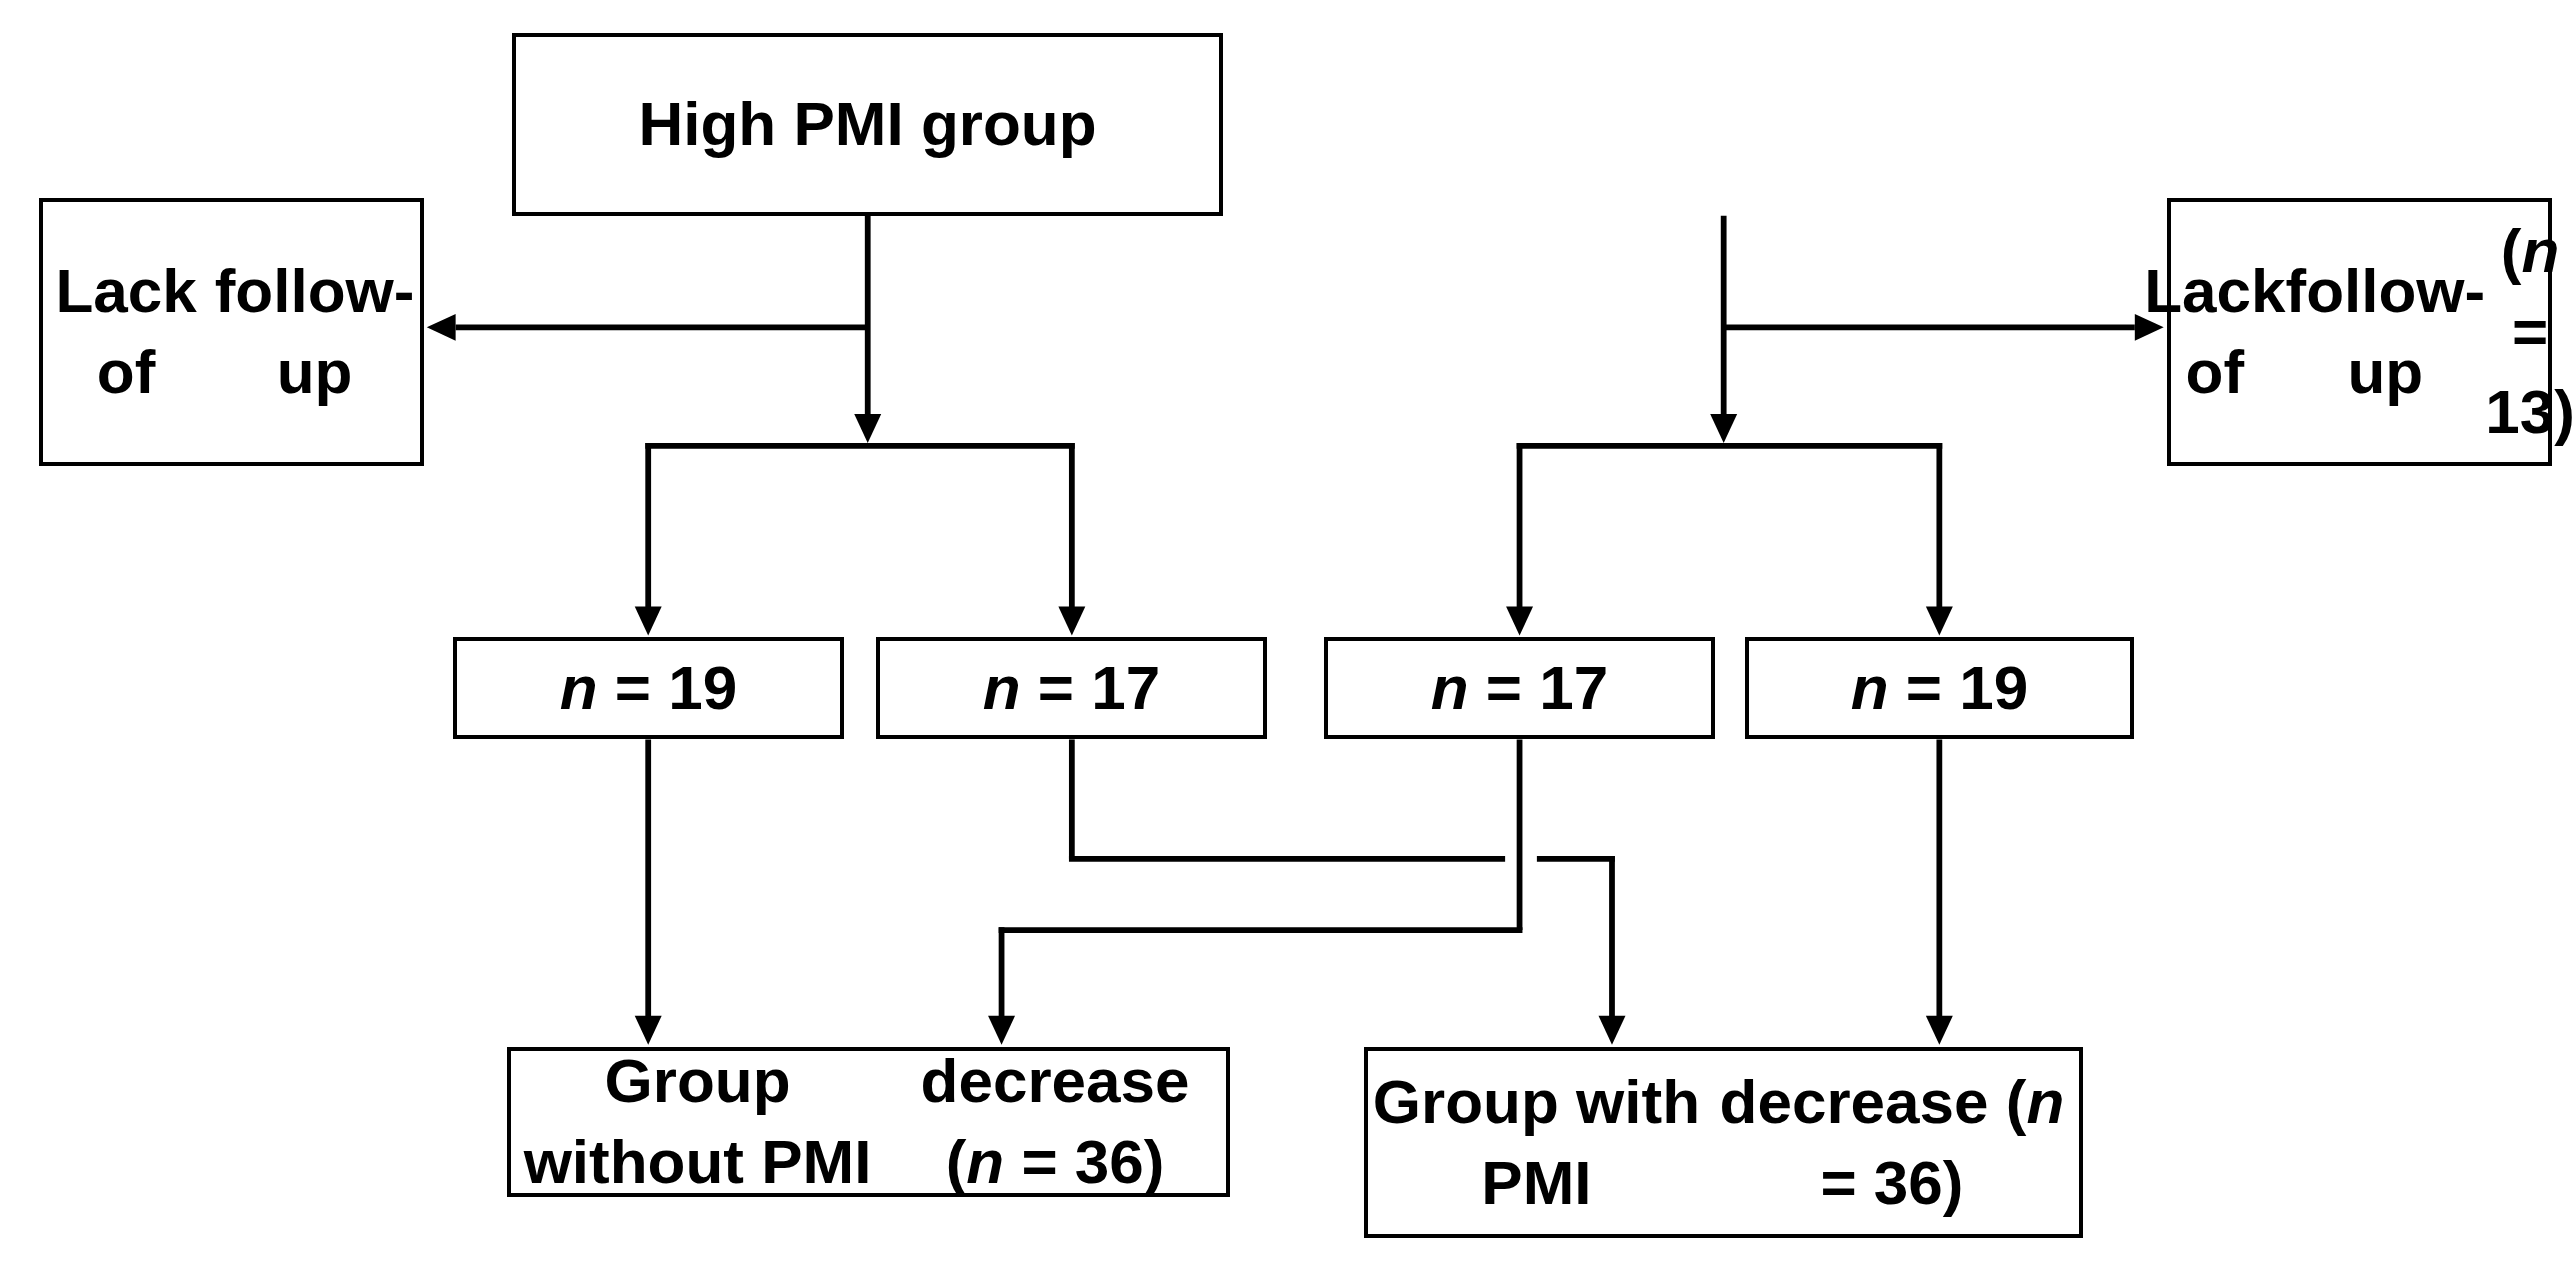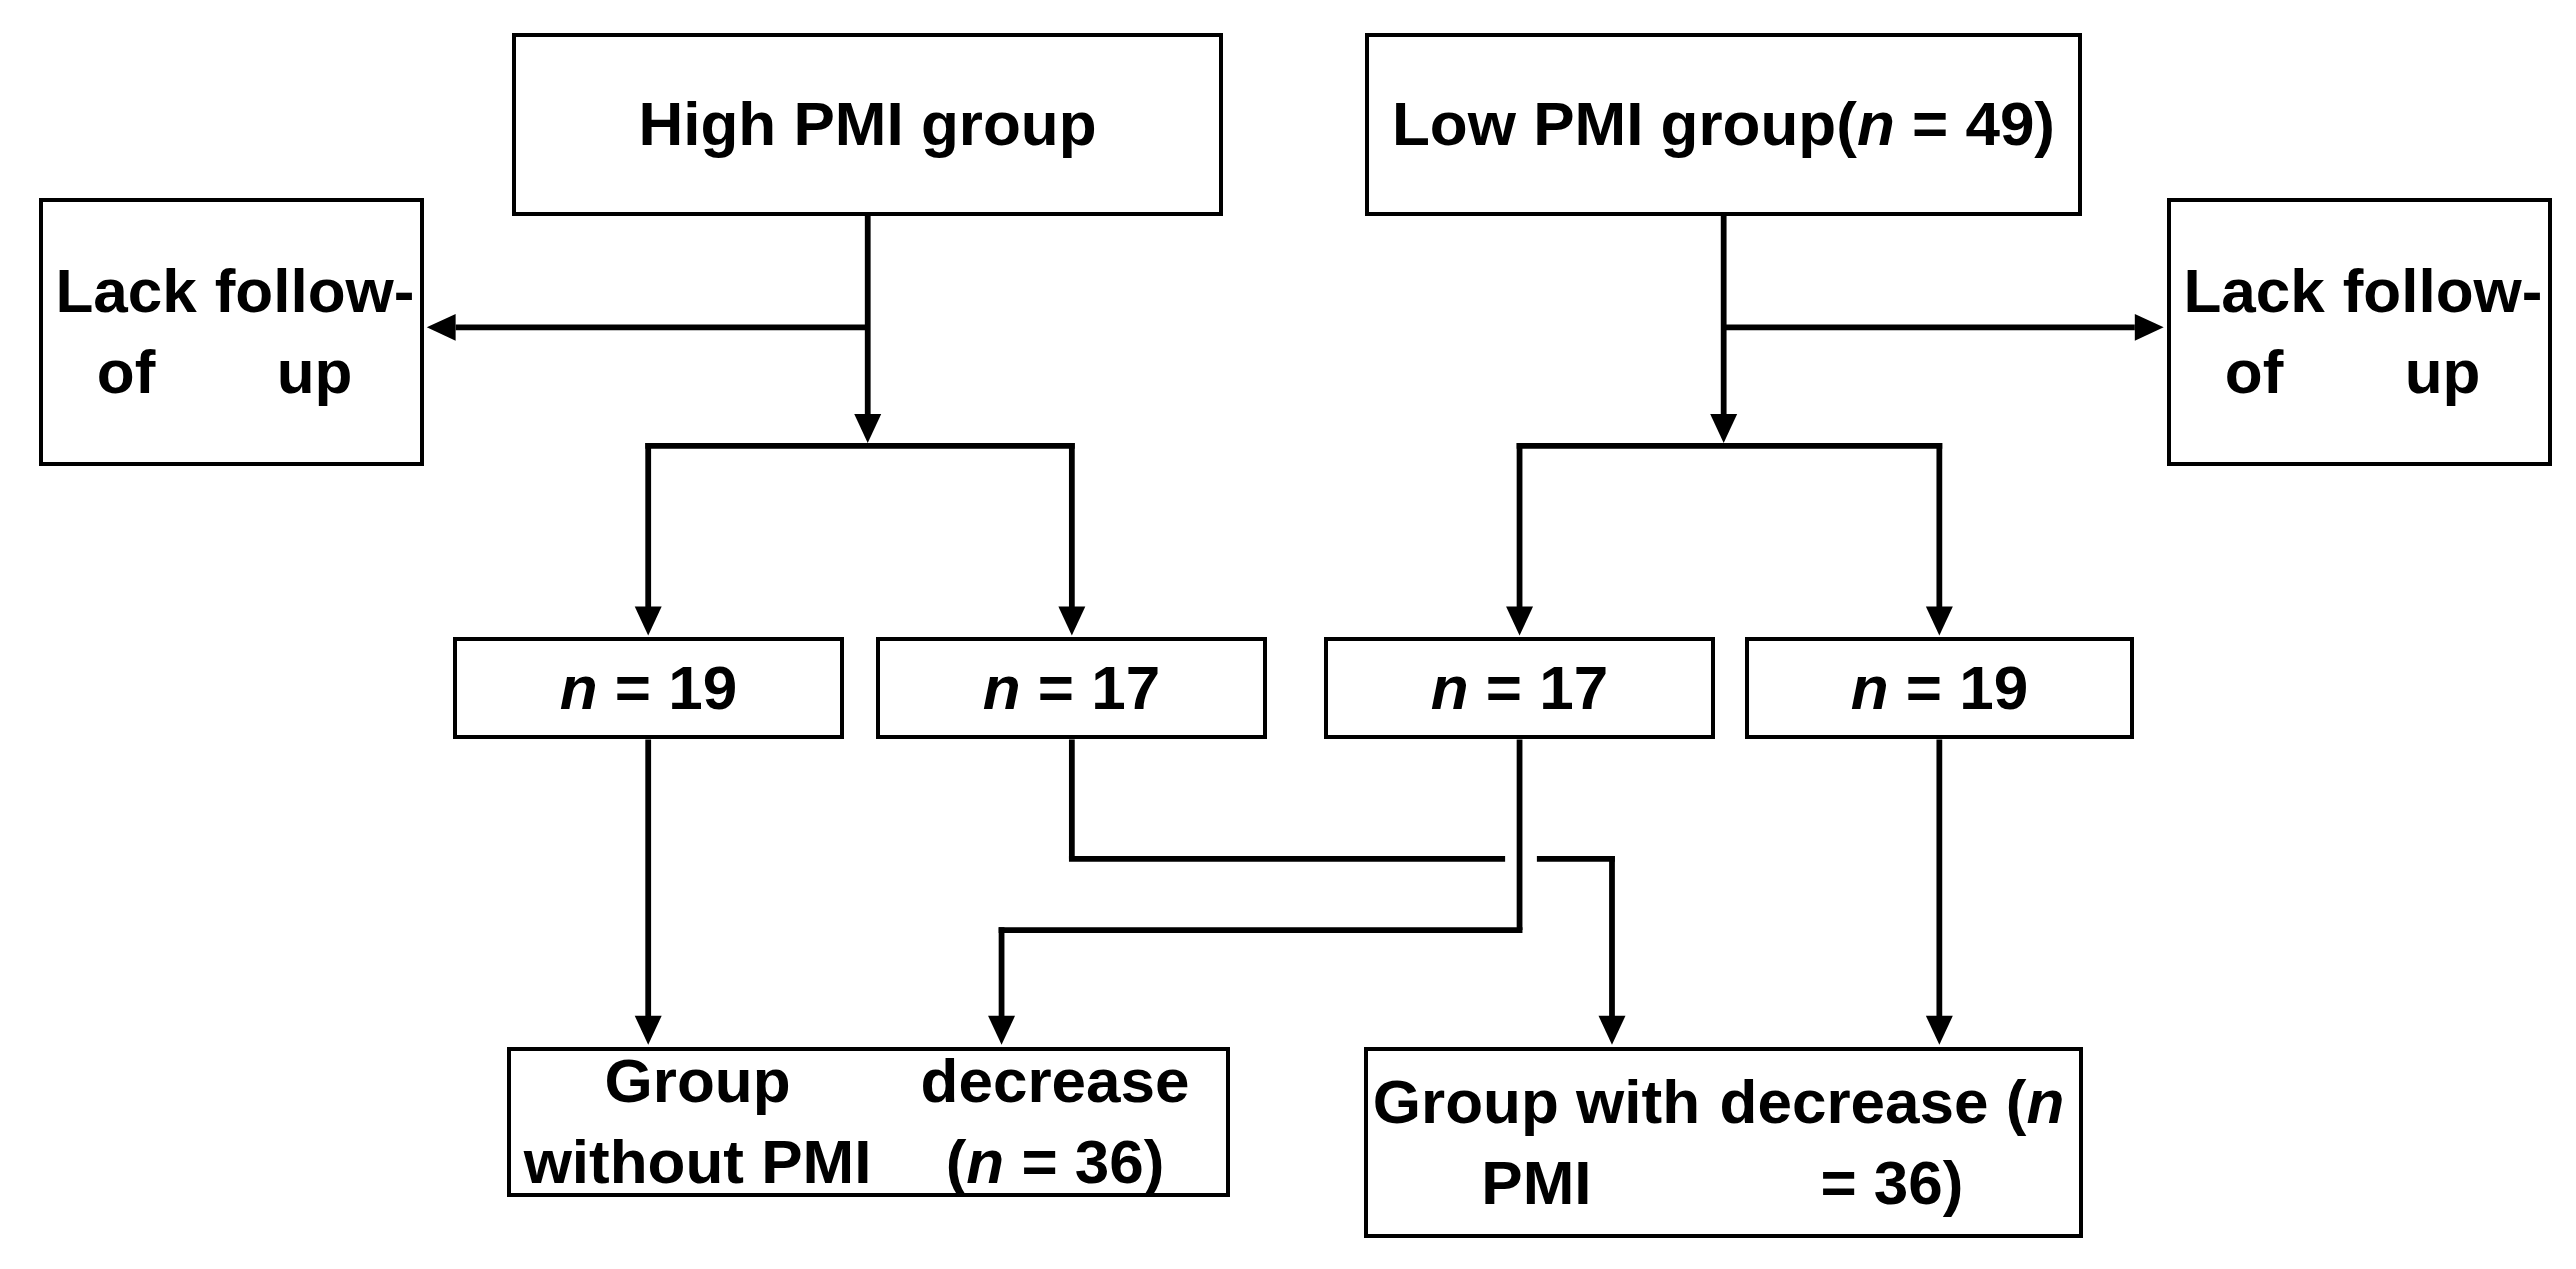--- a/index.html
+++ b/index.html
@@ -102,33 +102,30 @@
       <line x1="1581" y1="966" x2="1037" y2="966"></line>
       <line x1="1040" y1="963" x2="1040" y2="1057"></line>
       <polygon points="1026,1055 1054,1055 1040,1085"></polygon>
     </g>
   </svg>
 
   <div class="box b-high-pmi">
     <div>High PMI group</div>
   </div>
 
-  <div class="box b-low-pmi">
-    <div>Low PMI group</div>
-    <div><span>(</span><i>n</i><span> = 49)</span></div>
-  </div>
 
   <div class="box b-lack-left">
     <div>Lack of</div>
     <div>follow-up</div>
   </div>
 
   <div class="box b-lack-right">
     <div>Lack of</div>
     <div>follow-up</div>
+    <div><span>(</span><i>n</i><span> = 13)</span></div>
   </div>
 
   <div class="box b-high-n19">
     <div><i>n</i><span> = 19</span></div>
   </div>
   <div class="box b-high-n17">
     <div><i>n</i><span> = 17</span></div>
   </div>
   <div class="box b-low-n17">
     <div><i>n</i><span> = 17</span></div>

